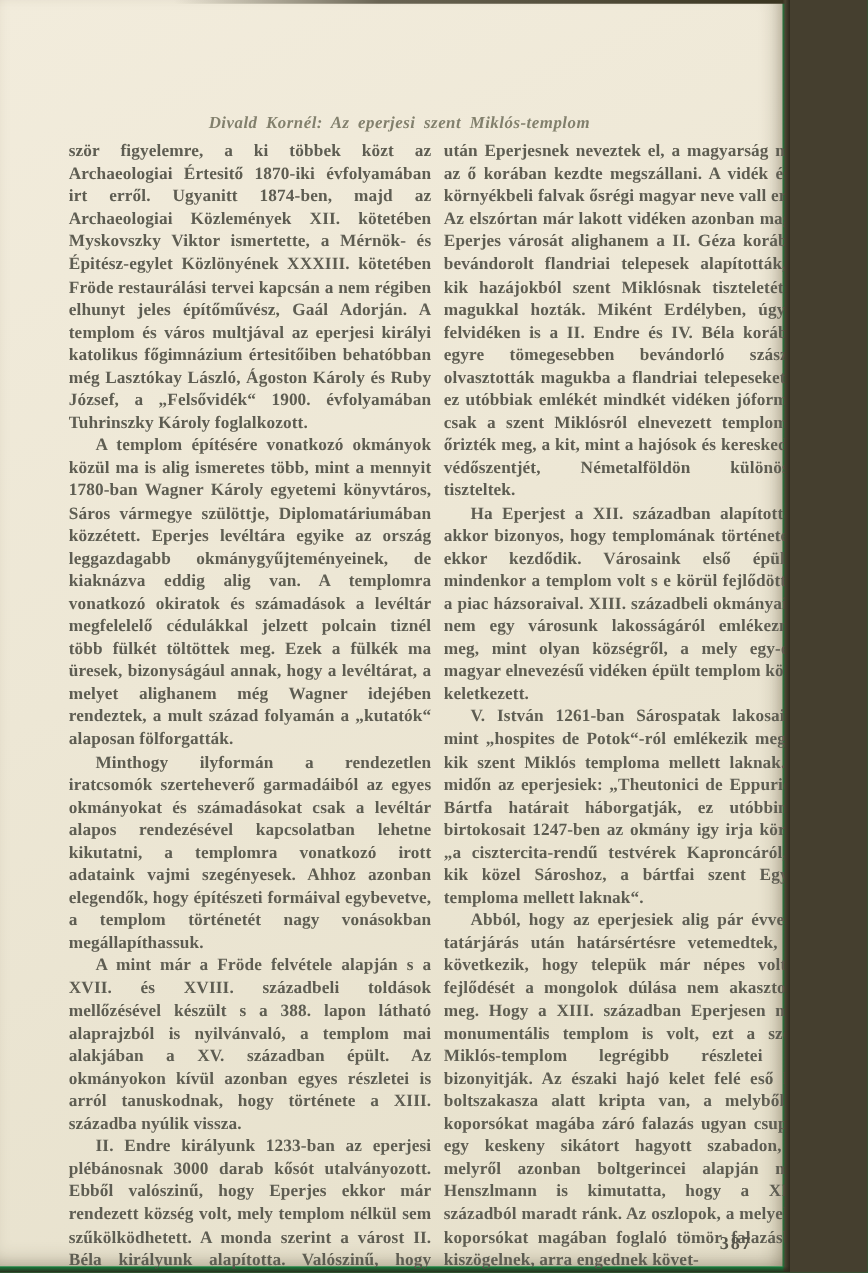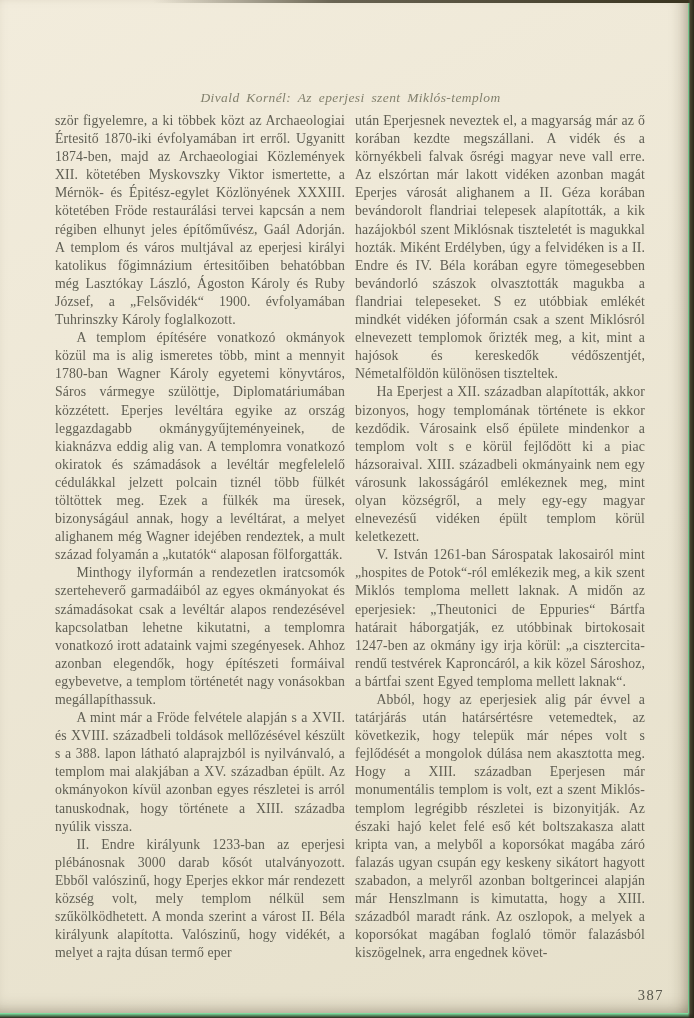--- a/index.html
+++ b/index.html
@@ -1,22 +1,23 @@
 <!DOCTYPE html>
 <html lang="hu"><head>
 <meta charset="utf-8">
 <style>
   html, body { margin: 0; padding: 0; background: #453f2f; }
   .canvas {
     position: relative;
-    width: 694px;
+    width: 632px;
     height: 1018px;
     overflow: hidden;
-    background: #86efac;
+    background: #15803d;
     font-family: "Liberation Serif", "DejaVu Serif", serif;
+    font-weight: bold;
   }
   .paper {
     position: absolute;
     top: 0; left: 0; right: 6px; bottom: 5px;
     background: linear-gradient(155deg, #f2ecdc 0%, #ede7d5 45%, #e6e0cb 100%);
     box-shadow:
       inset -12px 0 16px -10px rgba(62, 52, 28, 0.40),
       inset 0 -12px 16px -10px rgba(62, 52, 28, 0.35);
   }
   .running-header {

